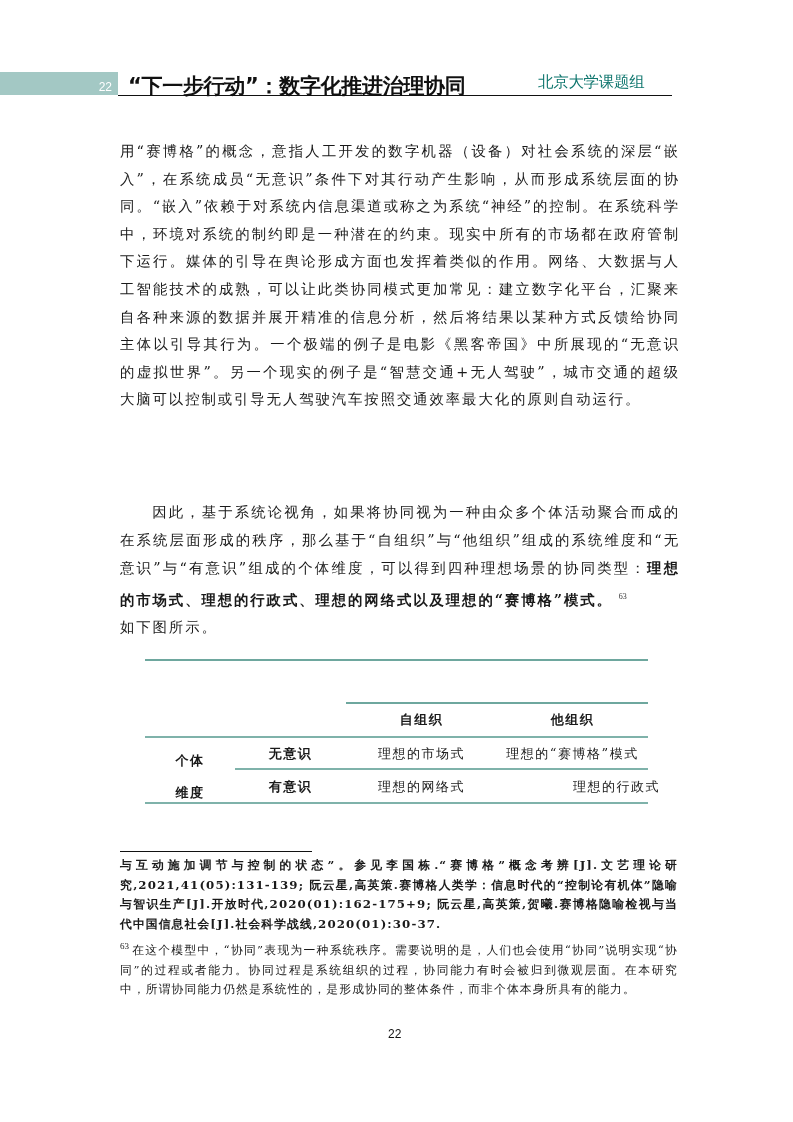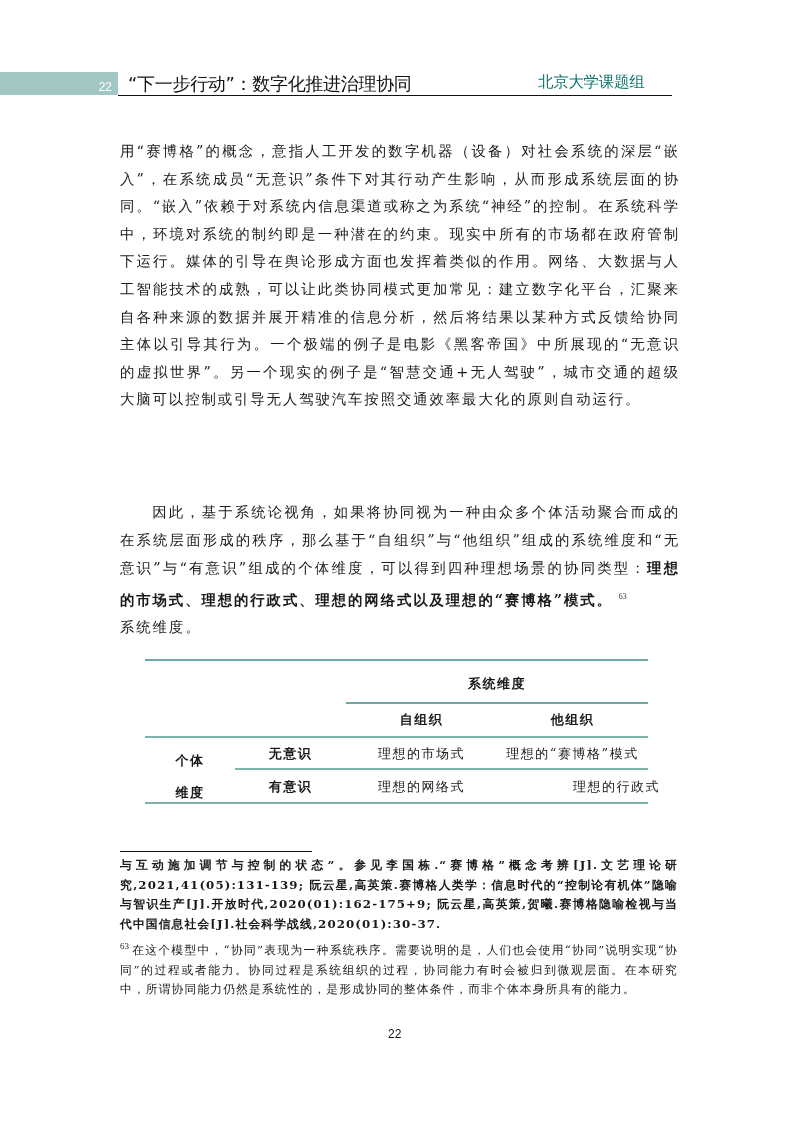--- a/index.html
+++ b/index.html
@@ -10,22 +10,23 @@
     .hdr-band {
       position: absolute; left: 0; top: 72px; width: 118px; height: 23px;
       background: #a3c8c4;
     }
     .hdr-num {
       position: absolute; right: 6px; bottom: 1px;
       font-family: "Liberation Sans", sans-serif; font-size: 12px; color: #ffffff;
     }
     .hdr-title {
       position: absolute; left: 128px; top: 72px;
-      font-family: "DejaVu Sans", sans-serif; font-size: 18px; color: #111;
+      font-family: "DejaVu Sans", sans-serif; font-size: 21px; color: #111;
       letter-spacing: -0.3px;
+      font-weight: bold;
     }
     .hdr-org {
       position: absolute; left: 538px; top: 72px;
       font-family: "DejaVu Sans", sans-serif; font-size: 15.5px; color: #0f766e;
       letter-spacing: -0.3px;
     }
     .hdr-rule {
       position: absolute; left: 118px; top: 95px; width: 554px; height: 1px;
       background: #111;
     }
@@ -82,26 +83,25 @@
 <div class="hdr-band">
   <span class="hdr-num">22</span>
 </div>
 <div class="hdr-title">“下一步行动”：数字化推进治理协同</div>
 <div class="hdr-org">北京大学课题组</div>
 <div class="hdr-rule"></div>
 
 <div class="body-text para1">用“赛博格”的概念，意指人工开发的数字机器（设备）对社会系统的深层“嵌入”，在系统成员“无意识”条件下对其行动产生影响，从而形成系统层面的协同。“嵌入”依赖于对系统内信息渠道或称之为系统“神经”的控制。在系统科学中，环境对系统的制约即是一种潜在的约束。现实中所有的市场都在政府管制下运行。媒体的引导在舆论形成方面也发挥着类似的作用。网络、大数据与人工智能技术的成熟，可以让此类协同模式更加常见：建立数字化平台，汇聚来自各种来源的数据并展开精准的信息分析，然后将结果以某种方式反馈给协同主体以引导其行为。一个极端的例子是电影《黑客帝国》中所展现的“无意识的虚拟世界”。另一个现实的例子是“智慧交通+无人驾驶”，城市交通的超级大脑可以控制或引导无人驾驶汽车按照交通效率最大化的原则自动运行。</div>
 
 <div class="body-text para2">
-  <span class="indent"></span><span>因此，基于系统论视角，如果将协同视为一种由众多个体活动聚合而成的在系统层面形成的秩序，那么基于“自组织”与“他组织”组成的系统维度和“无意识”与“有意识”组成的个体维度，可以得到四种理想场景的协同类型：</span><span class="bold">理想的市场式、理想的行政式、理想的网络式以及理想的“赛博格”模式。</span><sup class="fnref">63</sup><br><span>系统维度。</span>
+  <span class="indent"></span><span>因此，基于系统论视角，如果将协同视为一种由众多个体活动聚合而成的在系统层面形成的秩序，那么基于“自组织”与“他组织”组成的系统维度和“无意识”与“有意识”组成的个体维度，可以得到四种理想场景的协同类型：</span><span class="bold">理想的市场式、理想的行政式、理想的网络式以及理想的“赛博格”模式。</span><sup class="fnref">63</sup><br><span>如下图所示。</span>
 </div>
 
 <div class="tbl">
   <div class="tl strong" style="left:0; top:0; width:503px;"></div>
-  <div class="tcell b" style="left:201px; top:16px; width:302px;">系统维度</div>
   <div class="tl strong" style="left:201px; top:43px; width:302px;"></div>
   <div class="tcell b" style="left:201px; top:52px; width:151px;">自组织</div>
   <div class="tcell b" style="left:352px; top:52px; width:151px;">他组织</div>
   <div class="tl" style="left:0; top:77px; width:503px;"></div>
 
   <div class="tcell b" style="left:0; top:93px; width:90px;">个体</div>
   <div class="tcell b" style="left:0; top:113px; width:90px;margin-top:12px;">维度</div>
 
   <div class="tcell b" style="left:90px; top:86px; width:111px;">无意识</div>
   <div class="tcell" style="left:201px; top:86px; width:151px;">理想的市场式</div>

